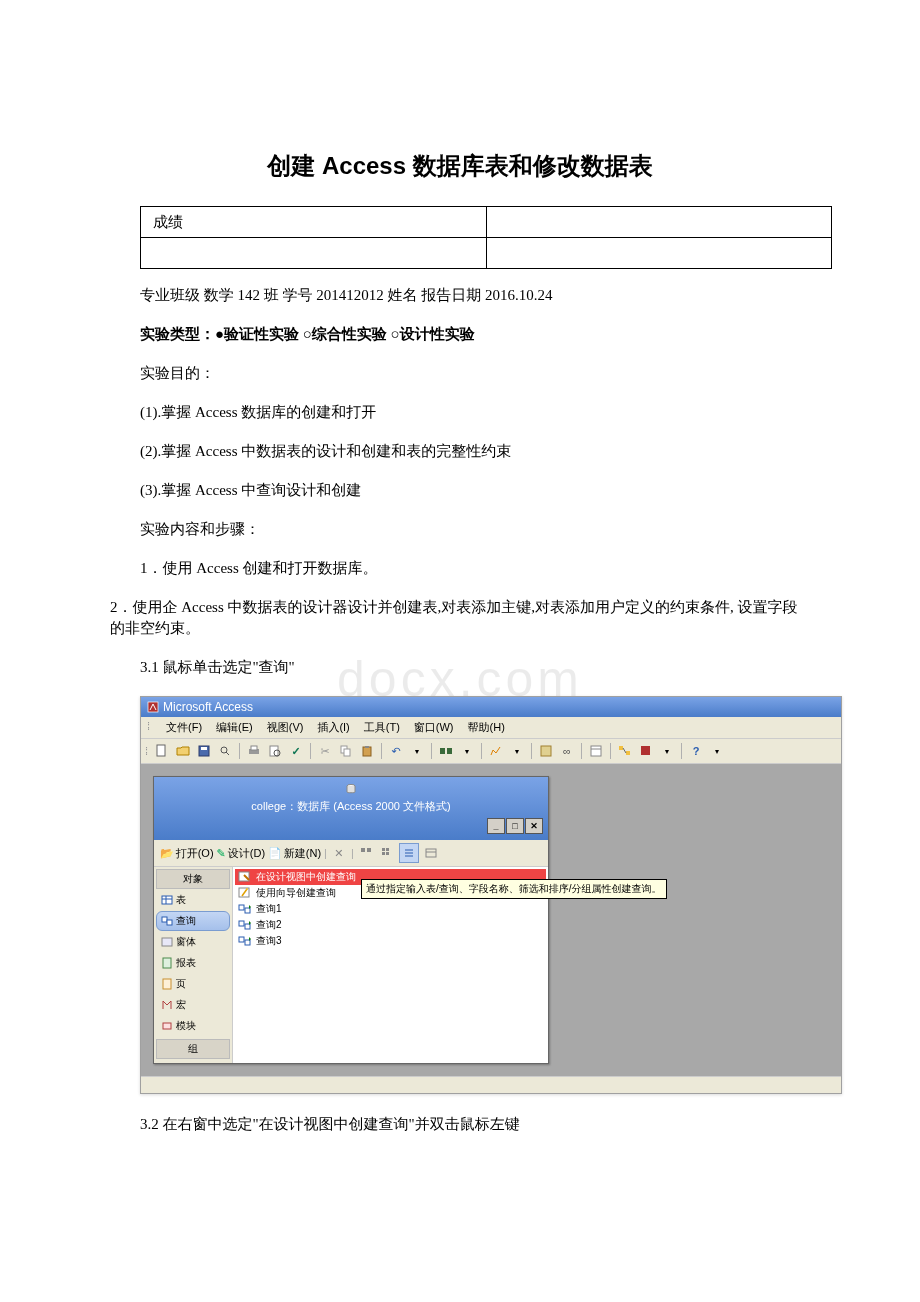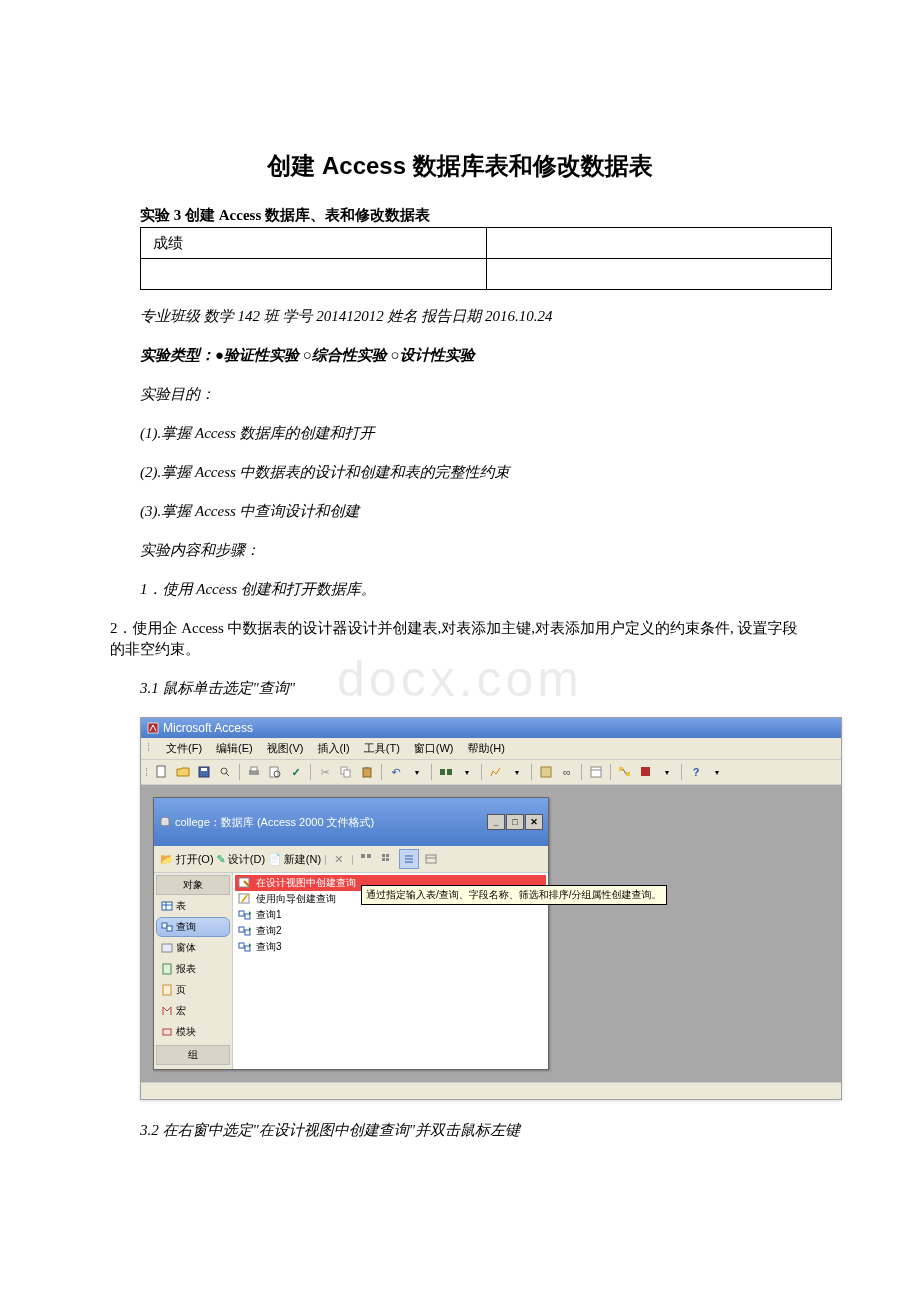--- a/index.html
+++ b/index.html
@@ -43,21 +43,20 @@
     height: 26px;
     padding: 2px 12px;
     font-size: 15px;
     vertical-align: middle;
     width: 50%;
   }
   .body-line {
     font-size: 15px;
     margin: 0 0 18px 30px;
     line-height: 1.4;
-    font-style: italic;
   }
   .body-line.bold {
     font-weight: bold;
   }
   .body-flush {
     font-size: 15px;
     margin: 0 0 18px 0;
     line-height: 1.4;
   }
   .watermark {
@@ -130,25 +129,26 @@
   }
   .db-window {
     width: 394px;
     background: #ece9d8;
     border: 1px solid #666;
     box-shadow: 1px 1px 2px rgba(0,0,0,0.3);
   }
   .db-title {
     background: linear-gradient(#7aa3e6, #4a7cc9);
     color: #fff;
-    padding: 16px 5px;
+    padding: 6px 5px;
     display: flex;
     align-items: center;
     gap: 4px;
     font-size: 11px;
+    flex-direction: column;
   }
   .win-btns {
     margin-left: auto;
     display: flex;
     gap: 1px;
   }
   .win-btn {
     width: 16px;
     height: 14px;
     background: #d4d0c8;
@@ -263,21 +263,20 @@
   }
 </style>
 </head>
 <body>
 
 <div class="page">
   <div class="watermark">docx.com</div>
 
   <div class="title">创建 Access 数据库表和修改数据表</div>
 
-  <div class="subtitle">实验 3 创建 Access 数据库、表和修改数据表</div>
 
   <table class="score">
     <tbody>
         <tr>
       <td>成绩</td>
       <td></td>
     </tr>
     <tr>
       <td></td>
       <td></td>

